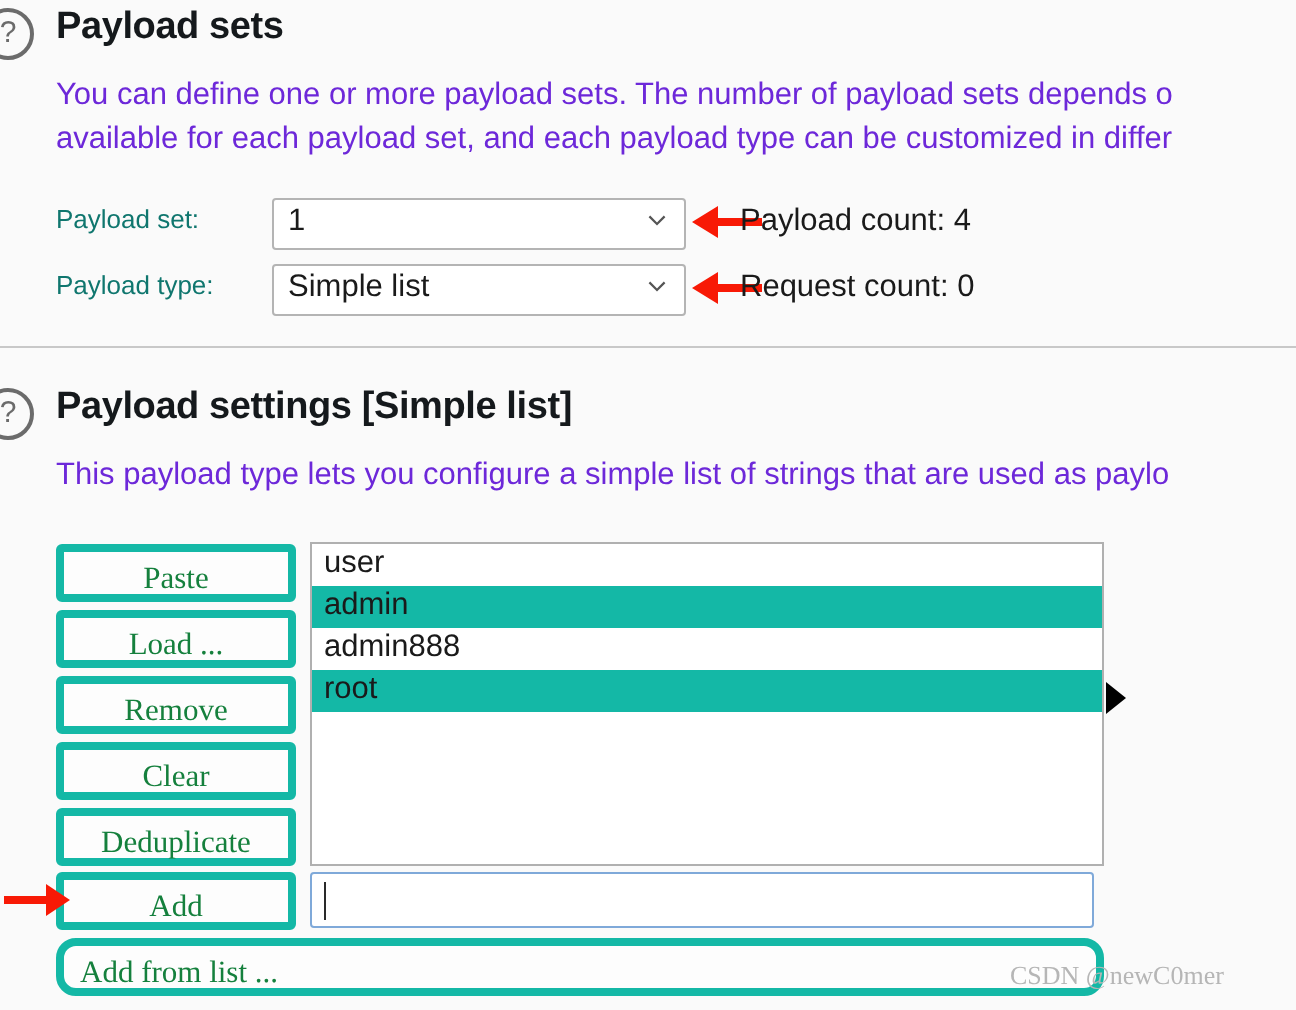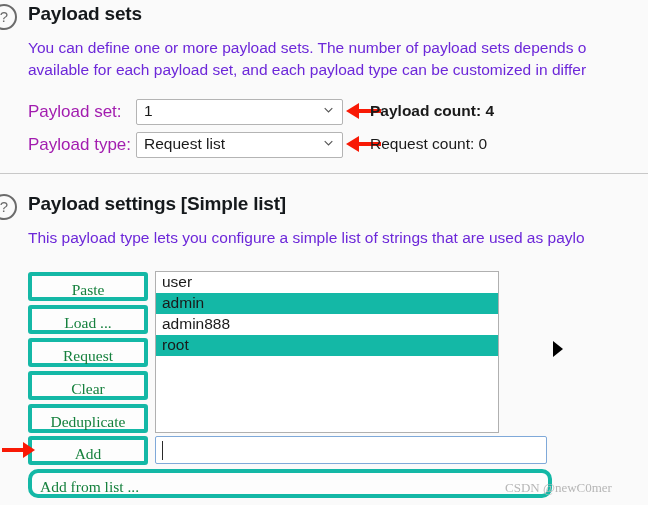--- a/index.html
+++ b/index.html
@@ -59,22 +59,22 @@
     left: 0;
     top: 173px;
     width: 648px;
     height: 1px;
     background: #c8c8c8;
   }
 
   
   .form-label {
     position: absolute;
-    font-size: 17px;
-    color: #a21caf;
+    font-size: 13px;
+    color: #0f766e;
     white-space: nowrap;
   }
   .combo {
     position: absolute;
     box-sizing: border-box;
     background: #ffffff;
     border: 1px solid #b4b4b4;
     border-radius: 2px;
     height: 26px;
     width: 207px;
@@ -130,21 +130,21 @@
     text-align: left;
     padding-left: 8px;
     border-radius: 10px;
   }
 
   .listbox {
     position: absolute;
     box-sizing: border-box;
     left: 155px;
     top: 271px;
-    width: 344px;
+    width: 397px;
     height: 162px;
     background: #ffffff;
     border: 1px solid #b0b0b0;
     overflow: hidden;
   }
   .listrow {
     height: 21px;
     line-height: 20px;
     padding-left: 6px;
     font-size: 15.5px;
@@ -215,26 +215,26 @@
       </svg>
     </span>
   </div>
 
   <div class="arrow" style="left:345px; top:101px;">
     <svg width="36" height="20" viewBox="0 0 36 20">
       <path d="M36 8 L14 8 L14 2 L1 10 L14 18 L14 12 L36 12 Z" fill="#f81905"></path>
     </svg>
   </div>
 
-  <div class="count-text" style="left:370px; top:102px;font-weight:bold;">Payload count: 4</div>
+  <div class="count-text" style="left:370px; top:102px;">Payload count: 4</div>
 
   <div class="form-label" style="left:28px; top:135px;">Payload type:</div>
 
   <div class="combo" style="top:132px;">
-    <span class="combo-val">Request list</span>
+    <span class="combo-val">Simple list</span>
     <span class="chev">
       <svg width="9" height="9" viewBox="0 0 9 9">
         <path d="M0.7 2.2 L4.5 6 L8.3 2.2" fill="none" stroke="#555" stroke-width="1.1"></path>
       </svg>
     </span>
   </div>
 
   <div class="arrow" style="left:345px; top:134px;">
     <svg width="36" height="20" viewBox="0 0 36 20">
       <path d="M36 8 L14 8 L14 2 L1 10 L14 18 L14 12 L36 12 Z" fill="#f81905"></path>
@@ -250,21 +250,21 @@
 
   <div class="help-icon" style="top:4px;">?</div>
 
   <div class="sec-title" style="top:3px;">Payload settings [Simple list]</div>
 
   <div class="sec-desc" style="top:37px;">This payload type lets you configure a simple list of strings that are used as paylo</div>
 </div>
 
 <div class="btn" style="top:272px;">Paste</div>
 <div class="btn" style="top:305px;">Load ...</div>
-<div class="btn" style="top:338px;">Request</div>
+<div class="btn" style="top:338px;">Remove</div>
 <div class="btn" style="top:371px;">Clear</div>
 <div class="btn" style="top:404px;">Deduplicate</div>
 <div class="btn" style="top:436px;">Add</div>
 
 <div class="btn wide" style="top:469px;">Add from list ...</div>
 
 <div class="arrow" style="left:2px; top:440px;">
   <svg width="34" height="20" viewBox="0 0 34 20">
     <path d="M0 8 L21 8 L21 2 L33 10 L21 18 L21 12 L0 12 Z" fill="#f81905"></path>
   </svg>

